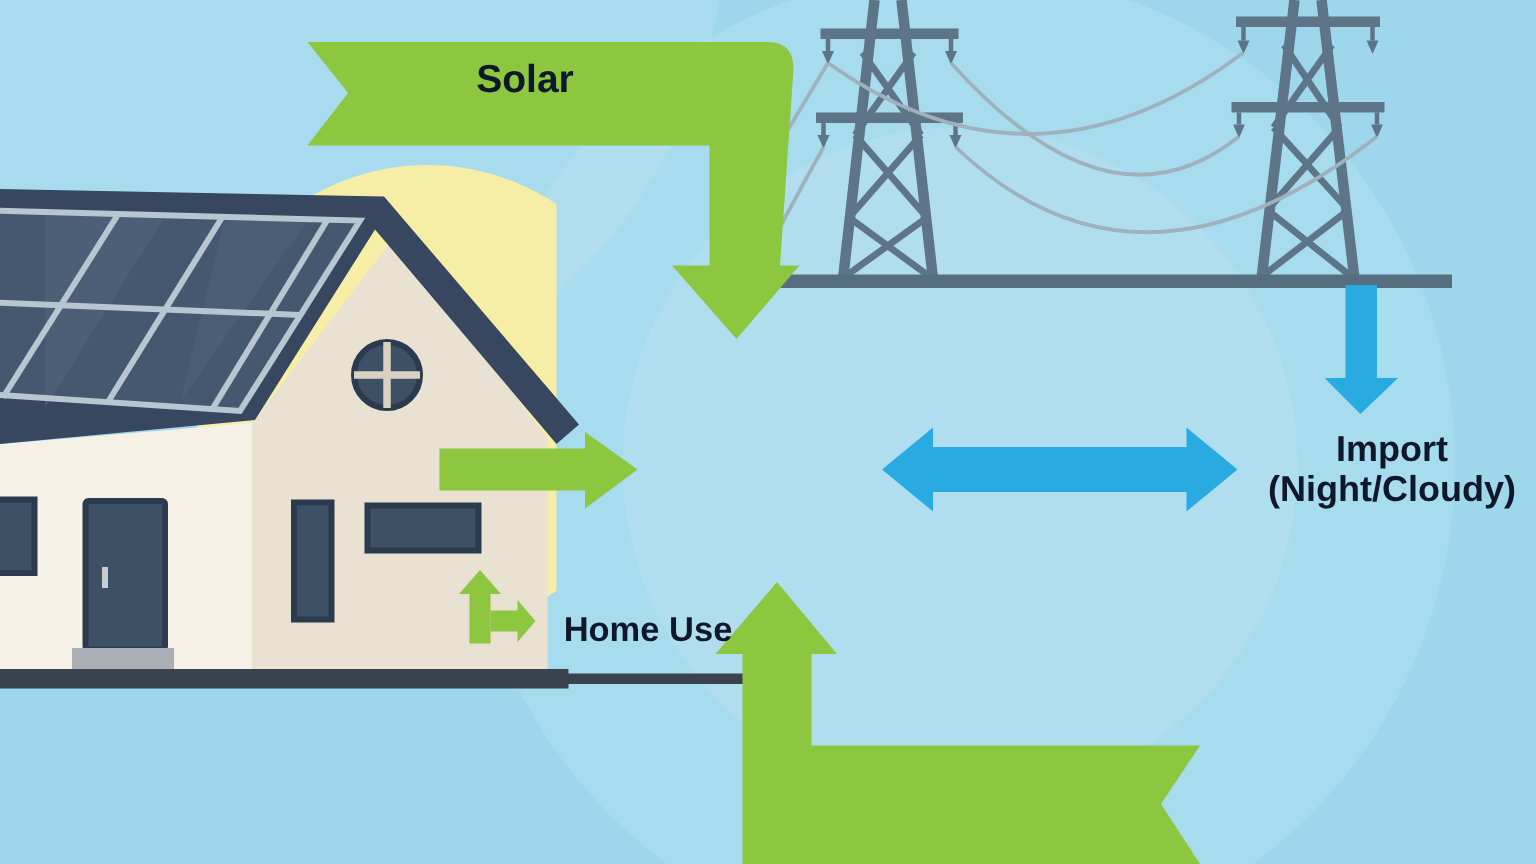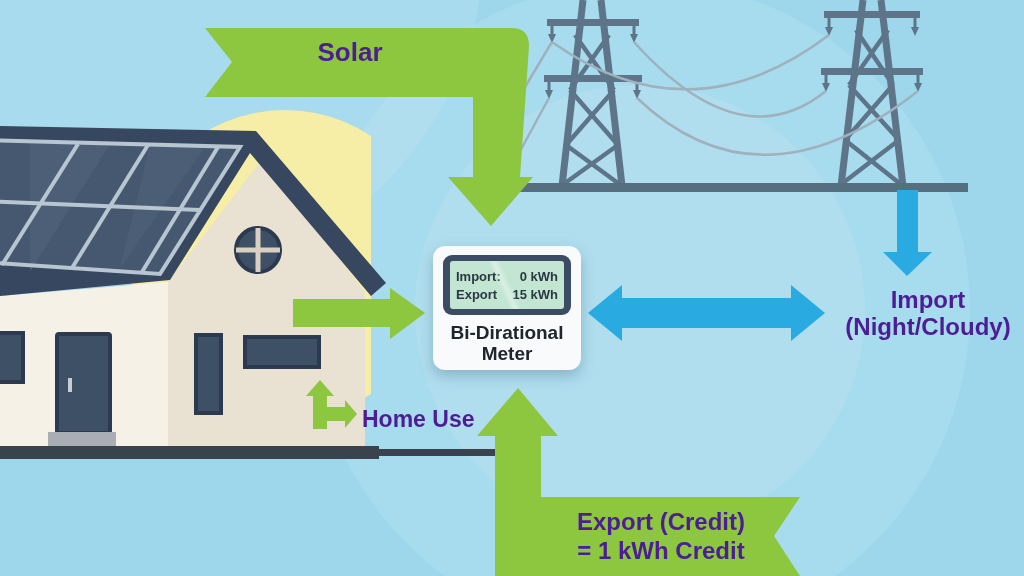--- a/index.html
+++ b/index.html
@@ -3,25 +3,25 @@
 <meta charset="utf-8">
 <style>
   html,body{margin:0;padding:0;background:#666;}
   #stage{
     position:relative;width:1024px;height:576px;overflow:hidden;
     background:#9ED7EC;
     font-family:"Liberation Sans", sans-serif;
     color:#1D2126;
   }
   #stage svg{position:absolute;left:0;top:0;}
-  .txt{position:absolute;font-weight:700;color:#4c1d95;text-align:center;line-height:1.15;}
+  .txt{position:absolute;font-weight:700;color:#0f172a;text-align:center;line-height:1.15;}
   #solar-text{left:228px;top:38px;width:244px;font-size:26px;line-height:29px;}
   #export-text{left:542px;top:507px;width:238px;font-size:24px;line-height:29px;}
   #import-text{left:808px;top:286px;width:240px;font-size:24px;line-height:27px;}
-  #homeuse-text{left:362px;top:406px;width:140px;font-size:23px;text-align:left;}
+  #homeuse-text{left:362px;top:406px;width:140px;font-size:23px;text-align:center;}
   
   #meter{
     position:absolute;left:433px;top:246px;width:148px;height:124px;
     background:#F8FAFB;border-radius:12px;
     box-shadow:0 6px 14px rgba(46,84,106,.30);
   }
   #meter-screen{
     margin:9px 10px 0 10px;height:60px;background:#3C4C64;border-radius:9px;
     padding:6px 7px;box-sizing:border-box;
   }
@@ -158,37 +158,15 @@
     <div>Solar</div>
   </div>
 
   <div id="import-text" class="txt">
     <div>Import</div>
     <div>(Night/Cloudy)</div>
   </div>
 
   <div id="homeuse-text" class="txt">Home Use</div>
 
-  <div id="export-text" class="txt">
-    <div>Export (Credit)</div>
-    <div>= 1 kWh Credit</div>
-  </div>
 
-  <div id="meter">
-    <div id="meter-screen">
-      <div id="meter-screen-inner">
-        <div class="screen-row">
-          <span>Import:</span>
-          <span>0 kWh</span>
-        </div>
-        <div class="screen-row">
-          <span>Export</span>
-          <span>15 kWh</span>
-        </div>
-      </div>
-    </div>
-    <div id="meter-title">
-      <div>Bi-Dirational</div>
-      <div>Meter</div>
-    </div>
-  </div>
 
 </div>
 
 </body></html>

